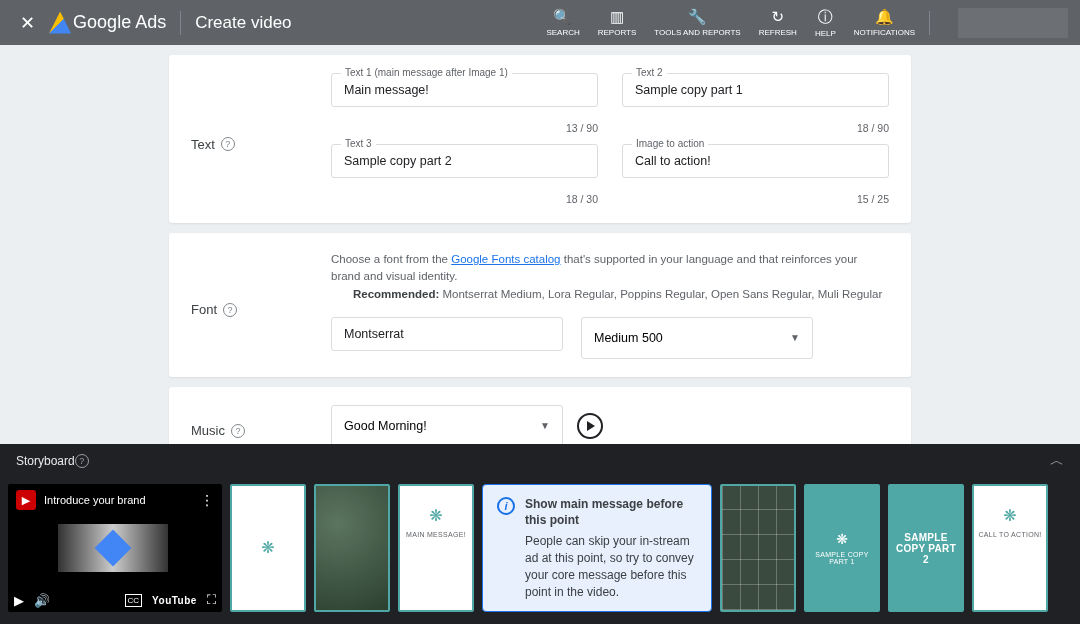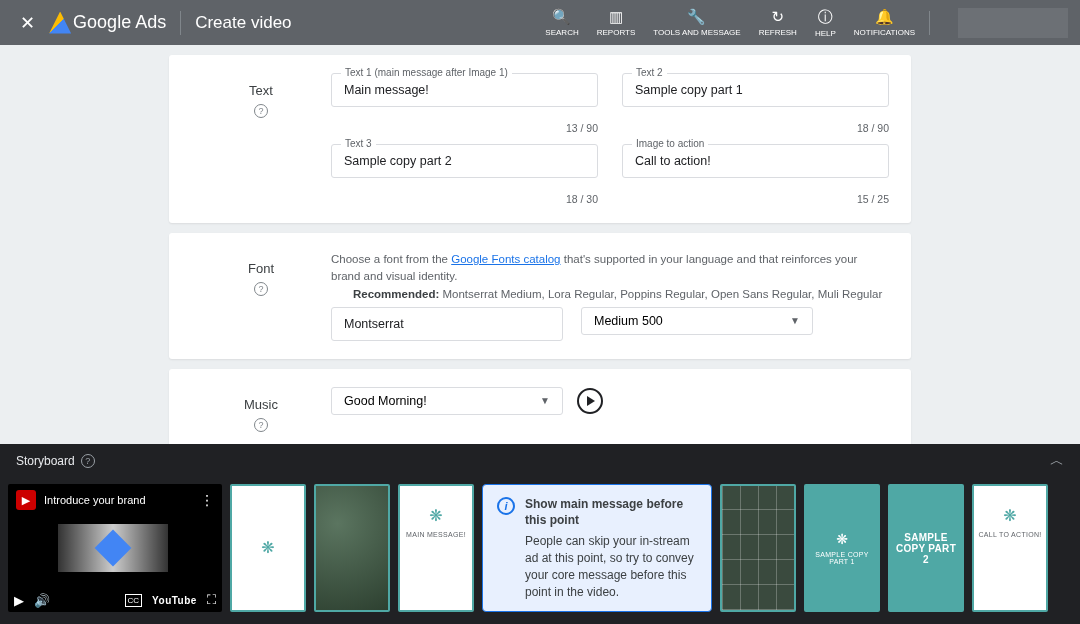--- a/index.html
+++ b/index.html
@@ -16,51 +16,51 @@
   .header-spacer { flex: 1; }
   .header-tools { display: flex; gap: 18px; align-items: flex-start; }
   .tool { display: flex; flex-direction: column; align-items: center; font-size: 8px; cursor: pointer; }
   .tool-icon { font-size: 15px; margin-bottom: 2px; }
   .header-right-block { width: 110px; height: 30px; background: #6c7075; margin-left: 14px; }
   
   
   .main { padding: 0 0 0 0; display: flex; flex-direction: column; align-items: center; }
   .card { background: #fff; width: 742px; border-radius: 3px; margin-top: 10px; padding: 18px 22px; box-shadow: 0 1px 2px rgba(0,0,0,.08); }
   .card-row { display: flex; }
-  .card-label { display: flex; align-items: center; gap: 6px; font-size: 13px; color: #3c4043; width: 140px; padding-top: 10px; flex-direction: column; }
+  .card-label { display: flex; align-items: center; gap: 6px; font-size: 13px; color: #3c4043; width: 140px; padding-top: 10px; }
   .help-icon { width: 14px; height: 14px; border: 1.2px solid #80868b; border-radius: 50%; display: inline-flex; align-items: center; justify-content: center; font-size: 9px; color: #80868b; }
   .card-body { flex: 1; }
   
   .input-grid { display: grid; grid-template-columns: 1fr 1fr; gap: 10px 24px; }
   .field-wrap { position: relative; }
   .field-label { position: absolute; top: -6px; left: 10px; background: #fff; padding: 0 4px; font-size: 10px; color: #5f6368; }
   .text-input { width: 100%; height: 34px; border: 1px solid #dadce0; border-radius: 3px; padding: 0 12px; font-size: 12.5px; color: #202124; outline: none; }
   .char-count { text-align: right; font-size: 10.5px; color: #5f6368; margin-top: 15px; }
   
-  .font-desc { font-size: 11.5px; color: #5f6368; line-height: 1.5; margin-bottom: 4px; }
+  .font-desc { font-size: 11.5px; color: #5f6368; line-height: 1.5; margin-bottom: 14px; }
   .font-desc a { color: #1a73e8; text-decoration: underline; }
   .font-desc b { color: #3c4043; padding-left: 22px; }
   
   .select-row { display: flex; gap: 18px; }
   .select-box { position: relative; flex: 1; max-width: 232px; }
-  .select-input { width: 100%; height: 28px; border: 1px solid #dadce0; border-radius: 3px; padding: 0 12px; font-size: 12.5px; display: flex; align-items: center; justify-content: space-between; cursor: pointer; }
+  .select-input { width: 100%; height: 42px; border: 1px solid #dadce0; border-radius: 3px; padding: 0 12px; font-size: 12.5px; display: flex; align-items: center; justify-content: space-between; cursor: pointer; }
   .chevron { font-size: 10px; color: #5f6368; }
   
   .music-row { display: flex; align-items: center; gap: 14px; }
   .play-circle { width: 26px; height: 26px; border: 2px solid #202124; border-radius: 50%; display: flex; align-items: center; justify-content: center; cursor: pointer; }
   .play-tri { width: 0; height: 0; border-left: 8px solid #202124; border-top: 5px solid transparent; border-bottom: 5px solid transparent; margin-left: 2px; }
   
   .action-row { width: 742px; display: flex; gap: 14px; margin-top: 12px; align-items: center; }
   .btn-primary { background: #1a73e8; color: #fff; border: none; border-radius: 3px; padding: 9px 14px; font-size: 12.5px; cursor: pointer; }
   .btn-flat { background: none; border: none; color: #3c4043; font-size: 12.5px; cursor: pointer; padding: 9px 4px; }
   
   
   .storyboard-bar { position: absolute; bottom: 0; left: 0; right: 0; background: #202124; height: 180px; }
   .sb-header { display: flex; align-items: center; justify-content: space-between; padding: 8px 16px; color: #e8eaed; font-size: 12px; }
-  .sb-title { display: flex; align-items: flex-end; gap: 6px; }
+  .sb-title { display: flex; align-items: flex-end; }
   .sb-collapse { cursor: pointer; font-size: 14px; color: #9aa0a6; }
   .sb-strip { display: flex; gap: 8px; padding: 0 8px; height: 140px; align-items: center; }
   
   .sb-video { width: 214px; height: 128px; background: #000; position: relative; border-radius: 2px; }
   .vid-top { display: flex; align-items: center; padding: 6px 8px; gap: 8px; }
   .vid-badge { width: 20px; height: 20px; background: #cc0000; border-radius: 3px; display: flex; align-items: center; justify-content: center; color:#fff; font-size:11px; }
   .vid-title { color: #fff; font-size: 11px; flex: 1; }
   .vid-menu { color: #fff; font-size: 14px; }
   .vid-center { position: absolute; top: 40px; left: 50px; width: 110px; height: 48px; background: linear-gradient(90deg, rgba(255,255,255,.2), rgba(255,255,255,.8), rgba(255,255,255,.2)); display:flex; align-items:center; justify-content:center; }
   .vid-shape { width: 26px; height: 26px; background: #4285f4; transform: rotate(45deg); }
@@ -102,21 +102,21 @@
     <div class="tool">
         <span class="tool-icon">🔍</span>
         <span>SEARCH</span>
       </div>
     <div class="tool">
         <span class="tool-icon">▥</span>
         <span>REPORTS</span>
       </div>
     <div class="tool">
         <span class="tool-icon">🔧</span>
-        <span>TOOLS AND MESSAGE</span>
+        <span>TOOLS AND REPORTS</span>
       </div>
     <div class="tool">
         <span class="tool-icon">↻</span>
         <span>REFRESH</span>
       </div>
     <div class="tool">
         <span class="tool-icon">ⓘ</span>
         <span>HELP</span>
       </div>
     <div class="tool">

